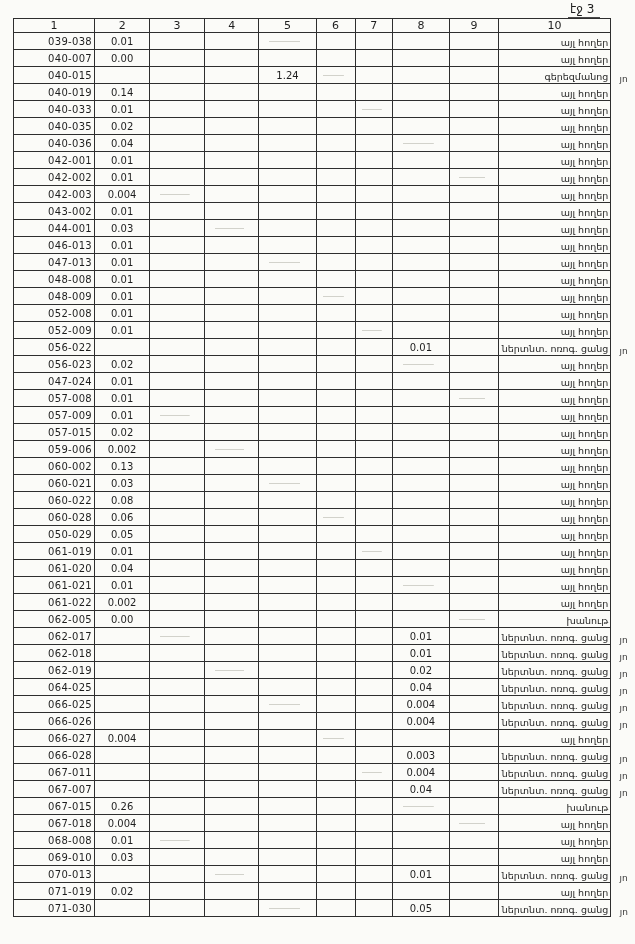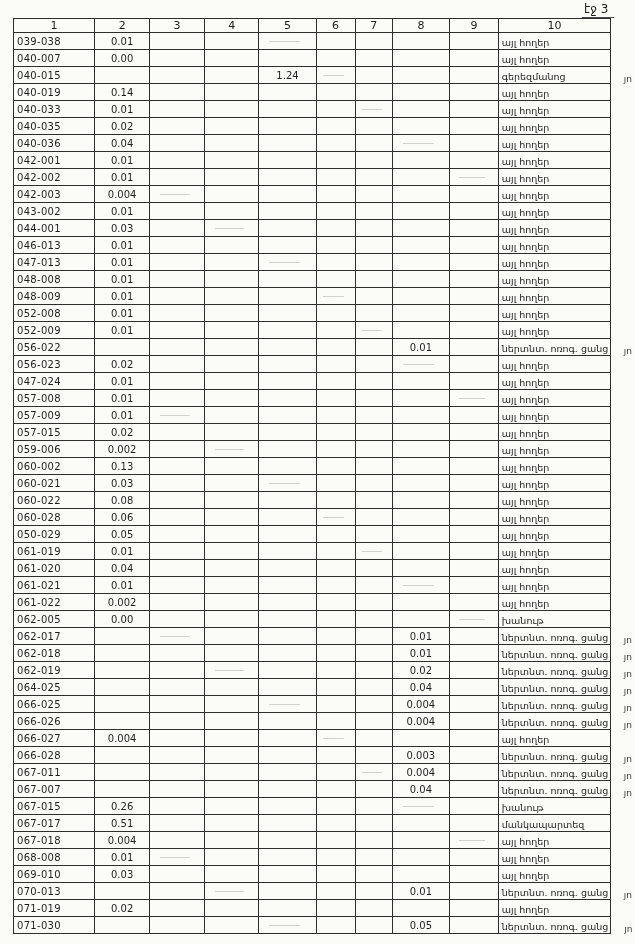--- a/index.html
+++ b/index.html
@@ -6,21 +6,21 @@
   body{
     width:635px;height:944px;
     background:#fbfbf8;
     font-family:"DejaVu Sans","Liberation Sans",sans-serif;
     color:#1e1e1e;
     position:relative;
     overflow:hidden;
   }
   .page{position:absolute;inset:0;}
   .page-label{
-    position:absolute;top:2px;left:582px;
+    position:absolute;top:2px;left:568px;
     font-size:12px;
     padding:0 6px 1px 2px;
     border-bottom:1px solid #4a4a4a;
     white-space:nowrap;
   }
   table.scan-table{
     position:absolute;top:18px;left:13px;
     border-collapse:collapse;
     table-layout:fixed;
   }
@@ -33,34 +33,34 @@
     overflow:hidden;
     white-space:nowrap;
     vertical-align:middle;
   }
   .scan-table th{
     height:13px;
     font-size:11px;
     text-align:center;
     background:#fbfbf8;
   }
-  .scan-table td.code{text-align:left;padding-left:3px;letter-spacing:0.3px;margin-left:20px;}
+  .scan-table td.code{text-align:right;padding-left:3px;letter-spacing:0.3px;margin-left:20px;}
   .scan-table td.num{text-align:center;}
   .scan-table td.desc{
-    text-align:left;padding-left:3px;
+    text-align:right;padding-left:3px;
     font-size:9.5px;
     vertical-align:bottom;
     padding-bottom:1px;
   }
   .scan-table th.mark-cell,.scan-table td.mark-cell{
     border:none;
     background:transparent;
     font-size:9px;
     color:#3a3a3a;
-    text-align:right;
+    text-align:center;
     padding-left:4px;
     vertical-align:bottom;
   }
   
   .scan-table td.smudge{
     background-image:linear-gradient(to bottom, transparent 8px, #d2d2cb 8px, #d2d2cb 9px, transparent 9px);
     background-size:55% 100%;
     background-repeat:no-repeat;
     background-position:40% 0;
   }
@@ -693,33 +693,20 @@
           <td class="num"></td>
           <td class="num"></td>
           <td class="num"></td>
           <td class="num"></td>
           <td class="num smudge"></td>
           <td class="num"></td>
           <td class="desc">խանութ</td>
           <td class="mark-cell"></td>
         </tr>
         <tr>
-          <td class="code">067-017</td>
-          <td class="num">0.51</td>
-          <td class="num"></td>
-          <td class="num"></td>
-          <td class="num"></td>
-          <td class="num"></td>
-          <td class="num"></td>
-          <td class="num"></td>
-          <td class="num"></td>
-          <td class="desc">մանկապարտեզ</td>
-          <td class="mark-cell"></td>
-        </tr>
-        <tr>
           <td class="code">067-018</td>
           <td class="num">0.004</td>
           <td class="num"></td>
           <td class="num"></td>
           <td class="num"></td>
           <td class="num"></td>
           <td class="num"></td>
           <td class="num"></td>
           <td class="num smudge"></td>
           <td class="desc">այլ հողեր</td>

